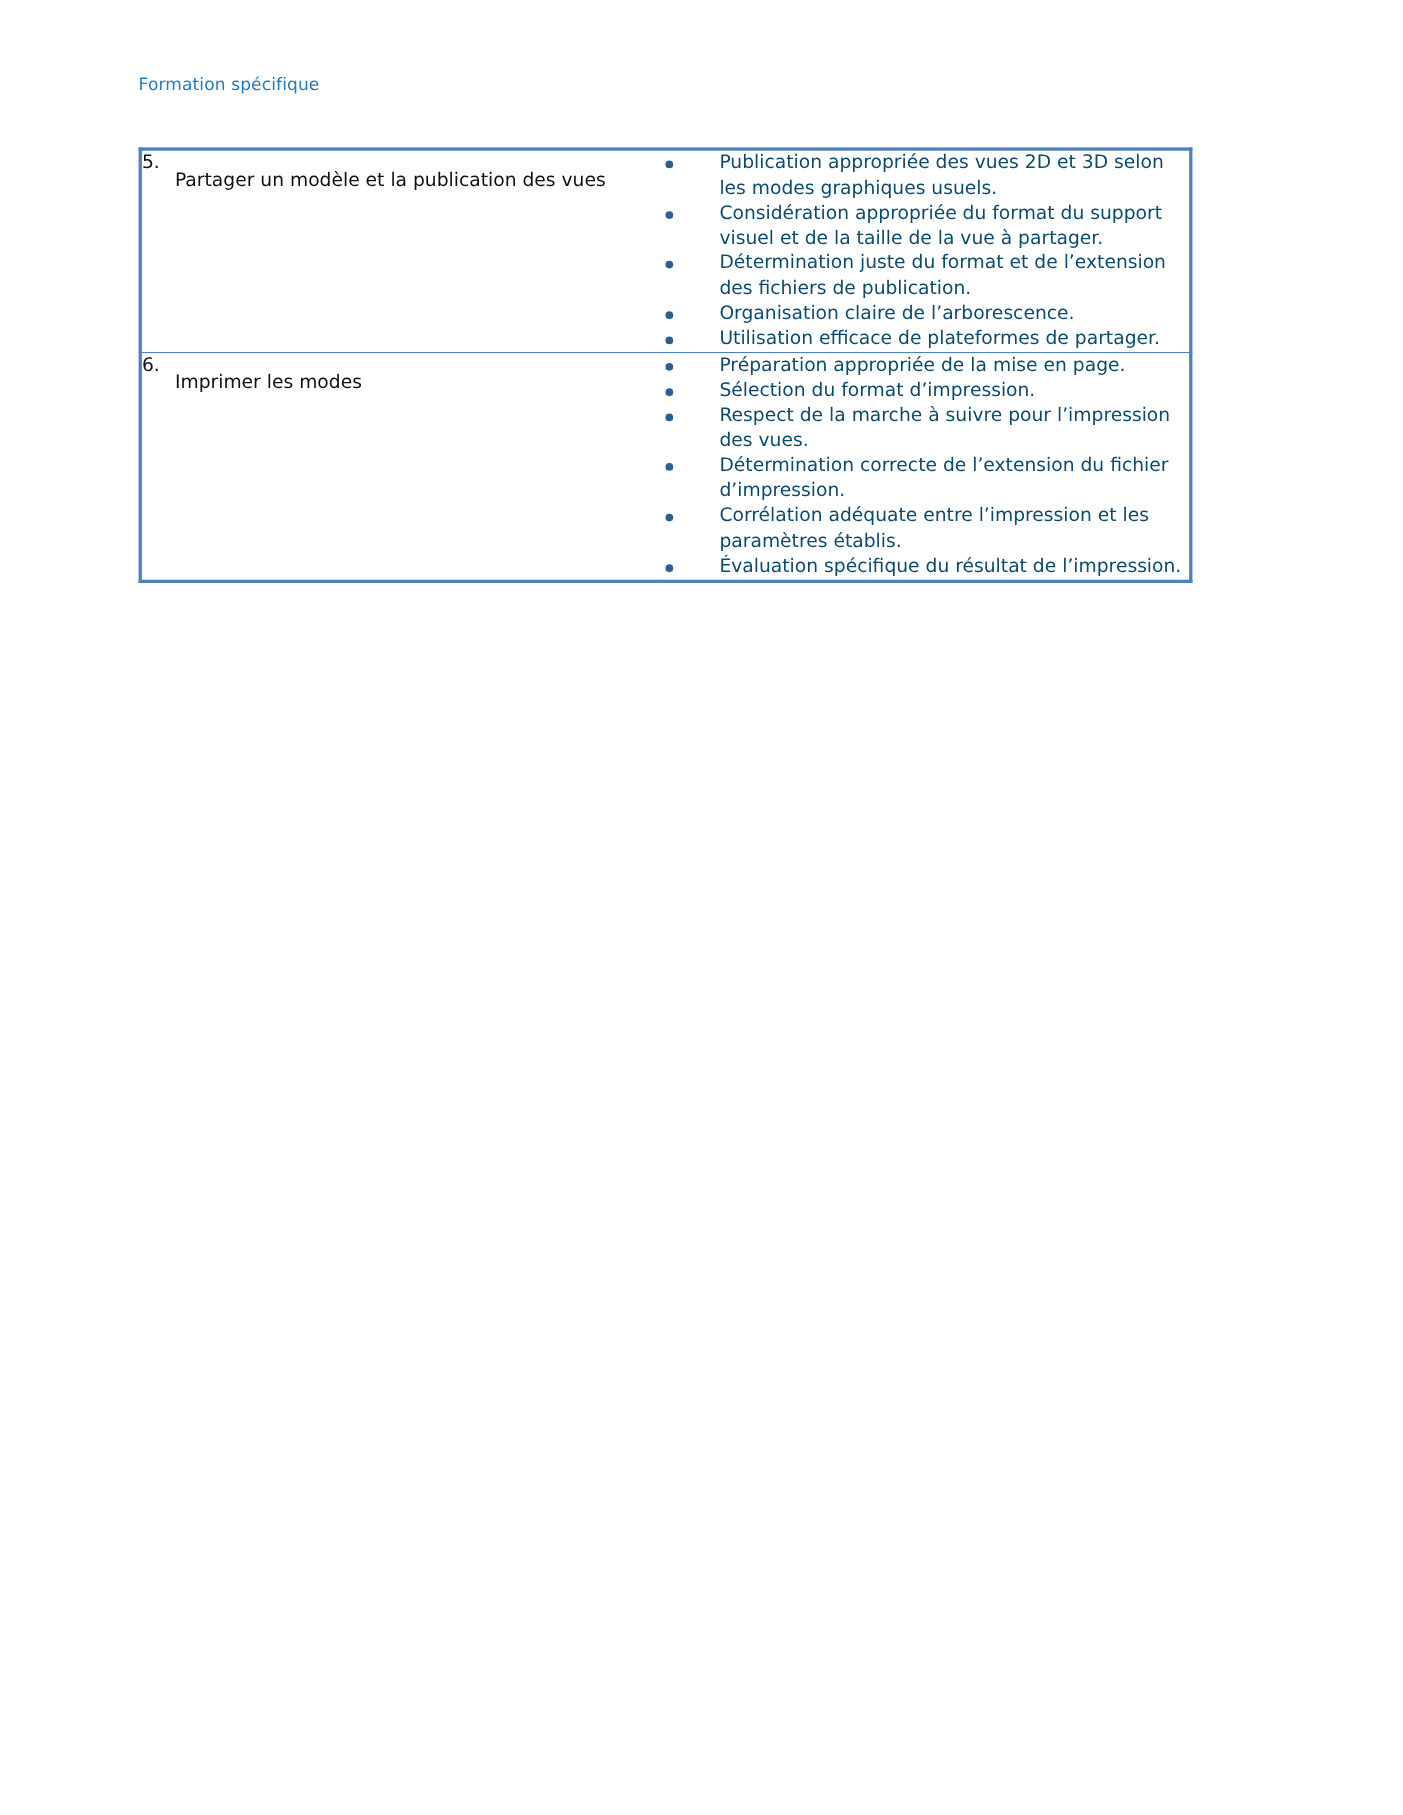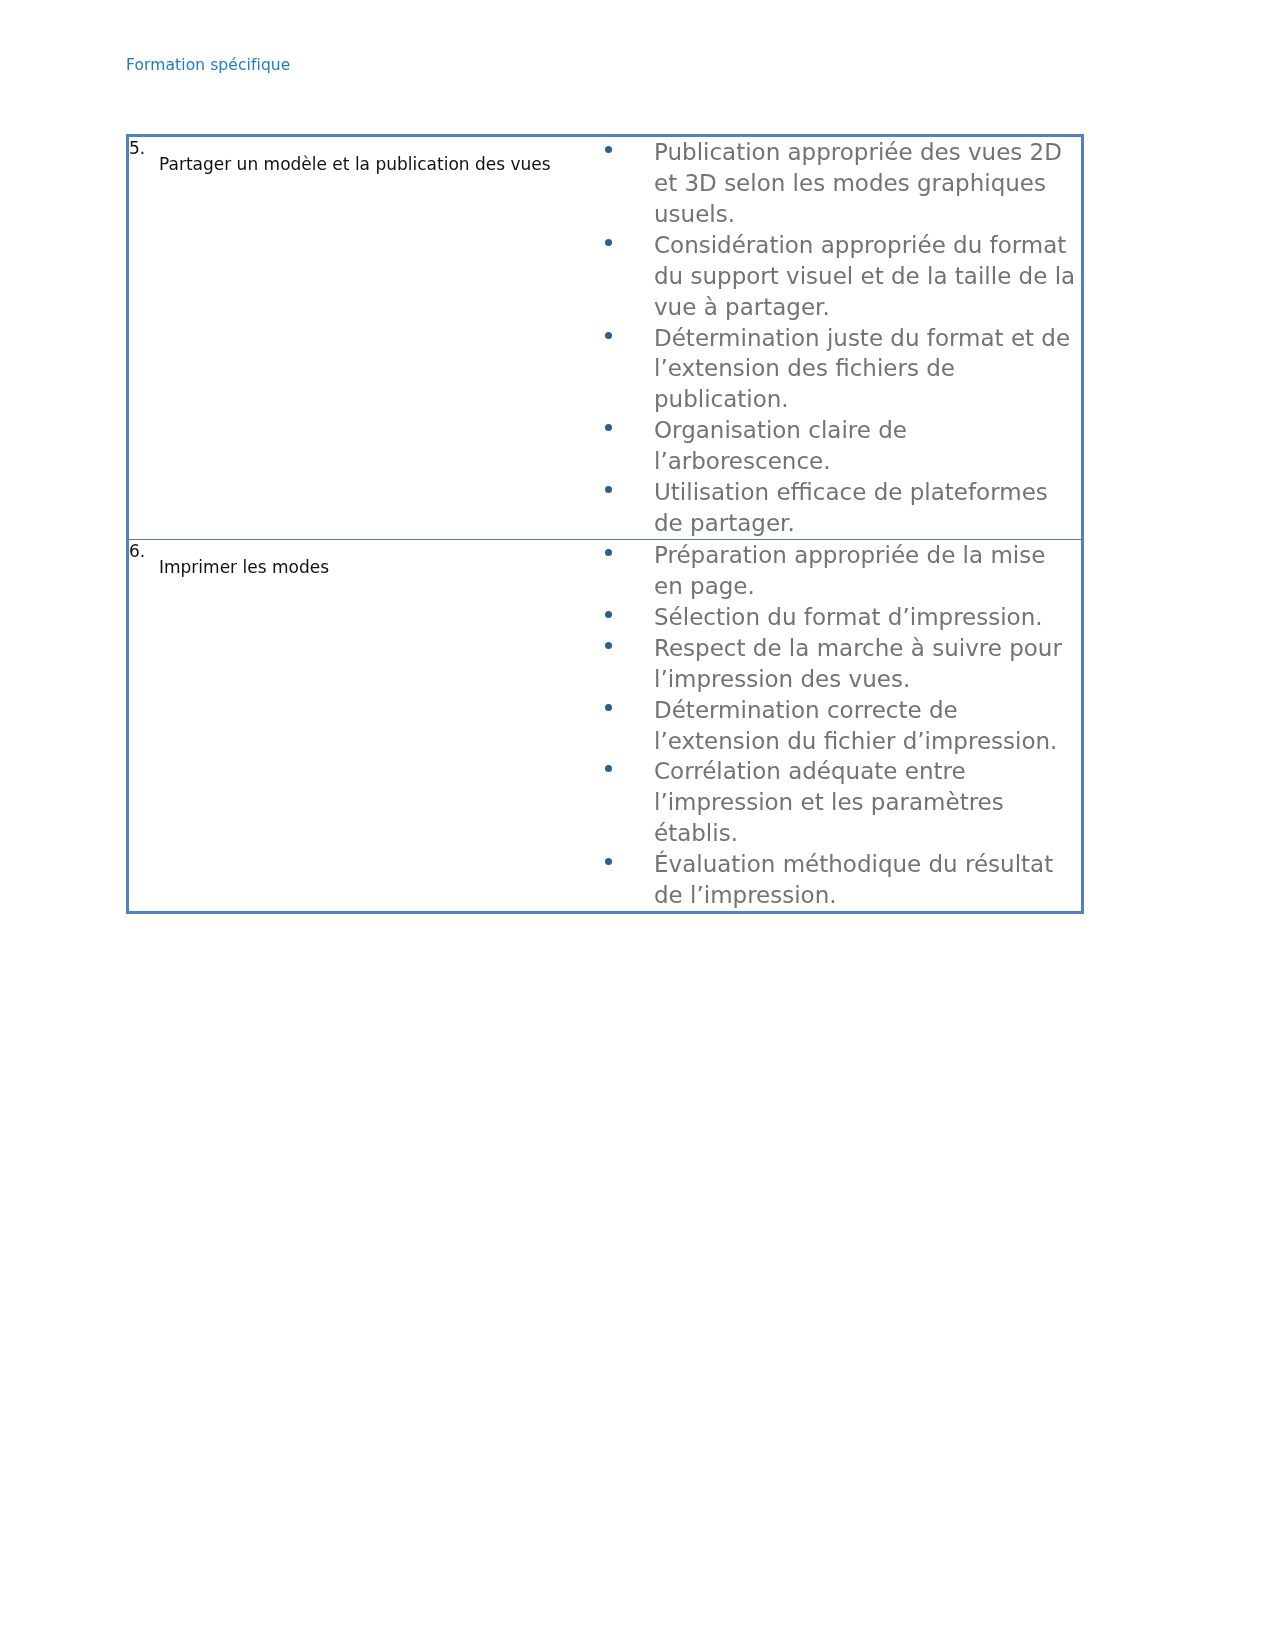--- a/index.html
+++ b/index.html
@@ -19,21 +19,21 @@
     position: absolute;
     left: 0; top: 0;
     width: 1275px;
     height: 1650px;
     background: #ffffff;
   }
 
   .header-label {
     position: absolute;
     left: 126px;
-    top: 56px;
+    top: 68px;
     font-size: 15.5px;
     color: #1f7cc4;
     font-family: "DejaVu Sans", sans-serif;
     letter-spacing: 0.1px;
     white-space: nowrap;
   }
 
   .comp-table {
     position: absolute;
     left: 126px;
@@ -91,23 +91,23 @@
 
   ul.bullets {
     list-style: none;
     margin: 0;
     padding: 0;
   }
   ul.bullets li {
     position: relative;
     padding-left: 53px;
     margin: 0 0 0 0;
-    font-size: 23px;
+    font-size: 17px;
     line-height: 1.345;
-    color: #737373;
+    color: #0c4a6e;
     font-family: "DejaVu Sans", sans-serif;
   }
   ul.bullets li .dot {
     position: absolute;
     left: 4px;
     top: 9px;
     width: 7px;
     height: 7px;
     border-radius: 50%;
     background: #2b5e93;
@@ -180,21 +180,21 @@
             <li>
               <span class="dot"></span>
               <span>Détermination correcte de l’extension du fichier d’impression.</span>
             </li>
             <li>
               <span class="dot"></span>
               <span>Corrélation adéquate entre l’impression et les paramètres établis.</span>
             </li>
             <li>
               <span class="dot"></span>
-              <span>Évaluation méthodique du résultat de l’impression.</span>
+              <span>Évaluation spécifique du résultat de l’impression.</span>
             </li>
           </ul>
         </td>
       </tr>
     </tbody>
   </table>
 
 </div>
 
 </body></html>

